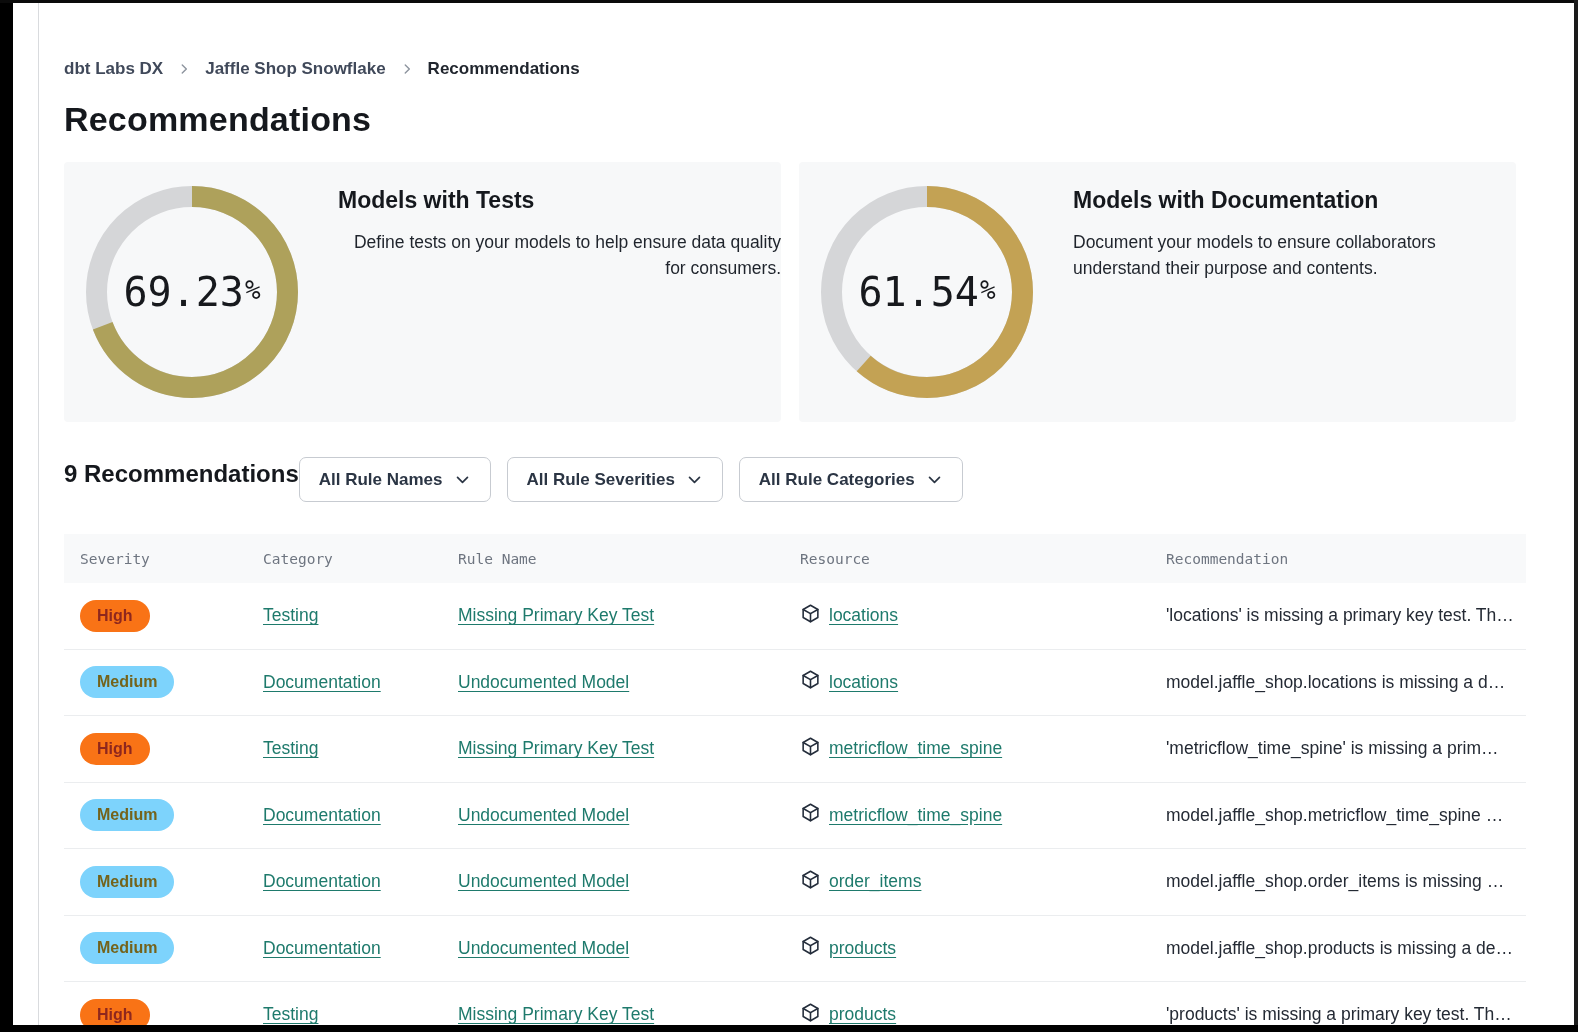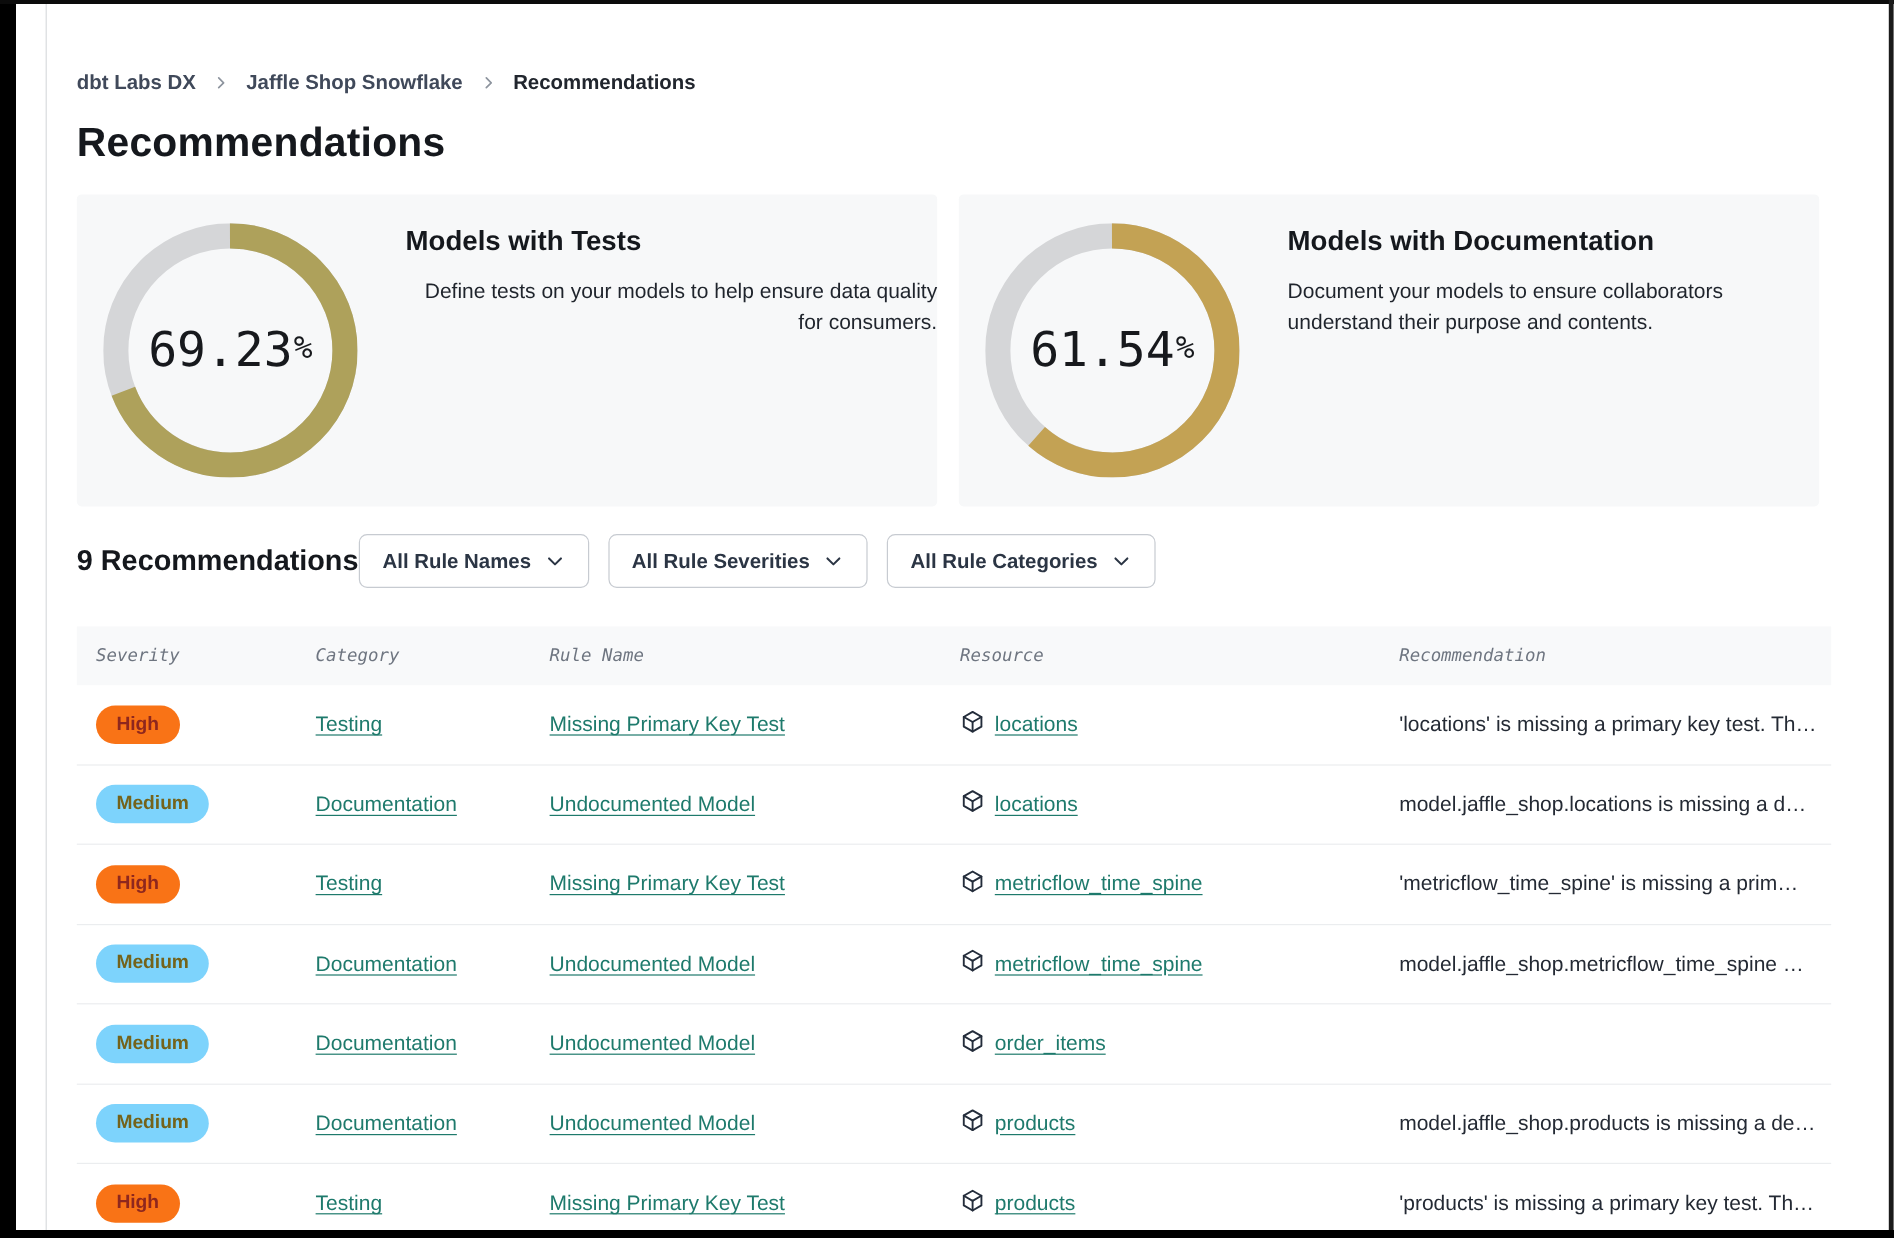--- a/index.html
+++ b/index.html
@@ -35,30 +35,30 @@
   .donut-label .pct-sign { font-size:26px; margin-left:1px; position:relative; top:-2px; }
   .card-text { margin-left:40px; align-self:flex-start; padding-top:25px; }
   .card-title { font-size:23px; font-weight:700; color:#15181d; }
   .card-desc { margin-top:15px; font-size:17.5px; line-height:1.5; color:#1f242c; }
   .card:nth-child(1) .card-desc { max-width:470px;text-align:right; }
   .card:nth-child(2) .card-desc { max-width:385px; }
 
   
   .list-header { display:flex; align-items:center; margin-top:23px; }
   .count-heading { font-size:24px; font-weight:600; color:#15181d; }
-  .filters { display:flex; gap:16px; margin-right:-10px; }
+  .filters { display:flex; gap:16px; margin-right:-10px;margin-top:12px; }
   .filter-btn { display:flex; align-items:center; gap:11px; background:#fff; border:1px solid #c7cbd1;
     border-radius:7px; padding:0 19px; height:45px; font-size:17px; font-weight:600; color:#2b3544; cursor:pointer; }
   .filter-btn svg { display:block; }
 
   
   .table { margin-top:32px; width:1462px; }
   .tr { display:grid; grid-template-columns:199px 195px 342px 366px 1fr; align-items:center; }
   .thead { background:#f8f9fa; height:49px; color:#6e7580;
-    font-family:"DejaVu Sans Mono", monospace; font-size:14.5px;font-style:italic; }
+    font-family:"DejaVu Sans Mono", monospace; font-size:14.5px; }
   .th:first-child, .td:first-child { padding-left:16px; }
   .row { height:66.5px; border-bottom:1px solid #ebedef; font-size:17.5px; }
   .badge { display:inline-block; padding:7px 17px; border-radius:999px; font-size:16px; font-weight:700; }
   .sev-high   { background:#f97316; color:#8e271e; }
   .sev-medium { background:#7dd3fc; color:#74631b; }
   a.link { color:#1e7a6c; text-decoration:underline; text-underline-offset:3px; cursor:pointer; }
   .resource-cell { display:flex; align-items:center; gap:8px; color:#242c3a; }
   .resource-cell svg { flex:0 0 auto; }
   .rec-cell { color:#242a34; white-space:nowrap; overflow:hidden; padding-right:26px; }
 </style>
@@ -273,20 +273,21 @@
     <div class="td resource-cell">
       <span>
         <svg width="21" height="21" viewBox="0 0 24 24" fill="none" stroke="#242d3b" stroke-width="1.8" stroke-linecap="round" stroke-linejoin="round">
           <path d="M12 2.6 L20.4 7.4 V16.6 L12 21.4 L3.6 16.6 V7.4 Z"></path>
           <path d="M3.6 7.4 L12 12.2 L20.4 7.4"></path>
           <path d="M12 12.2 V21.4"></path>
         </svg>
       </span>
       <a class="link">order_items</a>
     </div>
+    <div class="td rec-cell">model.jaffle_shop.order_items is missing …</div>
   </div>
 
   <div class="tr row">
     <div class="td">
       <span class="badge sev-medium">Medium</span>
     </div>
     <div class="td">
       <a class="link">Documentation</a>
     </div>
     <div class="td">

